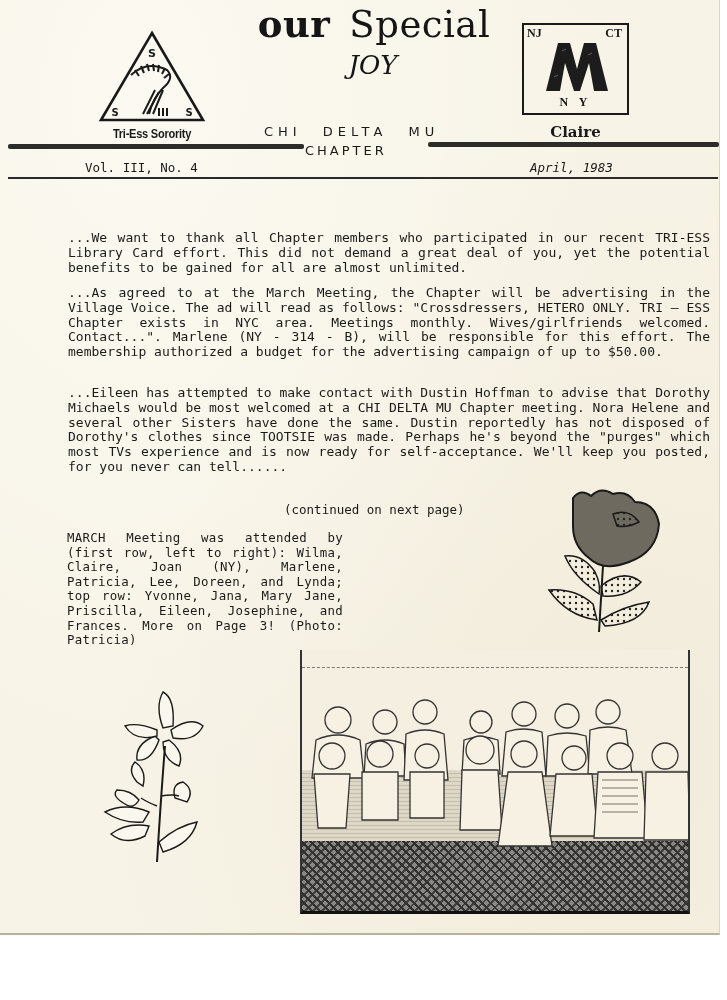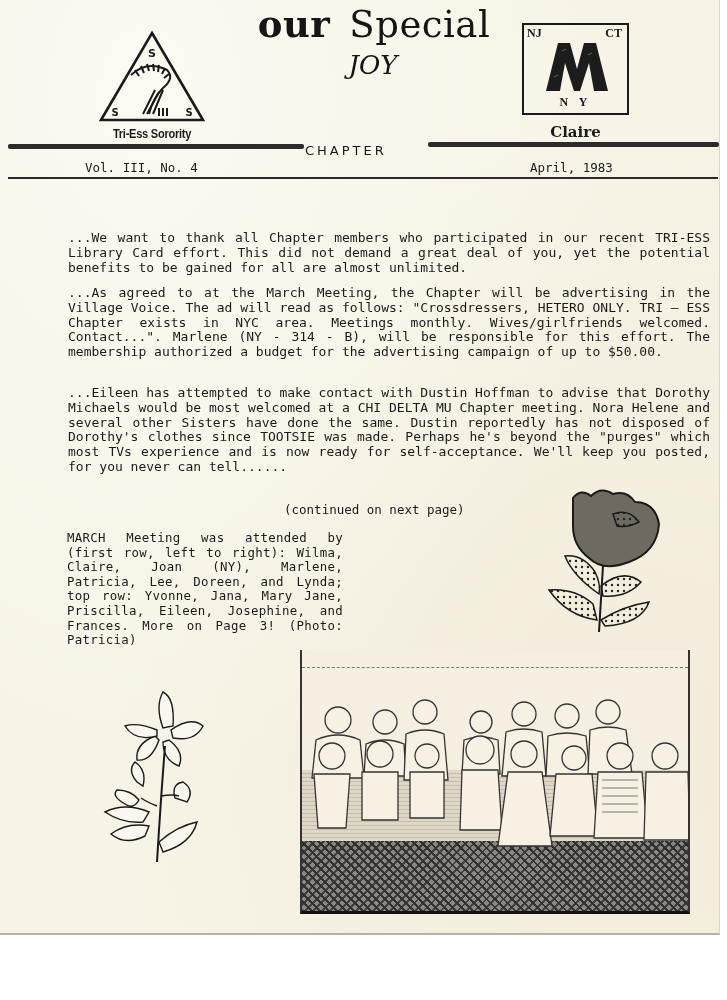--- a/index.html
+++ b/index.html
@@ -52,21 +52,21 @@
     font-family: "DejaVu Sans", sans-serif; font-size: 13px; letter-spacing: 5px; word-spacing: 12px;
   }
   .chapter-line2 {
     position: absolute; left: 305px; top: 143px;
     font-family: "DejaVu Sans", sans-serif; font-size: 13px; letter-spacing: 3px;
   }
   .rule-left  { position: absolute; left: 8px;   top: 144px; width: 296px; height: 5px; background: #1a1a1a; border-radius: 2px; opacity: 0.92; }
   .rule-right { position: absolute; left: 428px; top: 142px; width: 291px; height: 5px; background: #1a1a1a; border-radius: 2px; opacity: 0.92; }
 
   .vol { position: absolute; left: 85px; top: 160px; font-size: 12.5px; }
-  .date { position: absolute; left: 530px; top: 160px; font-size: 12.5px; }
+  .date { position: absolute; left: 530px; top: 160px; font-size: 12.5px; font-style: italic; }
   .rule-thin { position: absolute; left: 8px; top: 177px; width: 710px; height: 2px; background: #2a2a2a; }
 
   
   .section-heading {
     position: absolute; left: 68px; top: 202px; font-size: 12.5px;
     padding-bottom: 3px; border-bottom: 1.5px solid #1a1a1a; padding-right: 6px;
   }
   .para {
     position: absolute; left: 68px; width: 642px; font-size: 13px; line-height: 14.8px;
     text-align: justify; white-space: normal;
@@ -144,20 +144,21 @@
     <span class="nj">NJ</span>
     <span class="ct">CT</span>
     <svg width="66" height="52" viewBox="0 0 66 52">
       <path d="M2,50 L14,2 L26,2 L33,28 L40,2 L52,2 L64,50 L50,50 L45,22 L36,50 L30,50 L21,22 L16,50 Z" fill="#1c1c1c"></path>
       <path d="M18,10 L22,8 M44,14 L48,12 M10,36 L14,34" stroke="#555" stroke-width="1.2"></path>
     </svg>
     <span class="ny">N Y</span>
   </div>
   <div class="metro-label">Claire</div>
 
+  <div class="chapter-line1">CHI DELTA MU</div>
   <div class="rule-left"></div>
   <div class="chapter-line2">CHAPTER</div>
   <div class="rule-right"></div>
 
   <div class="vol">Vol. III, No. 4</div>
   <div class="date">April, 1983</div>
   <div class="rule-thin"></div>
 
   <p class="para p1">...We want to thank all Chapter members who participated in our recent TRI-ESS Library Card effort. This did not demand a great deal of you, yet the potential benefits to be gained for all are almost unlimited.</p>
   <p class="para p2">...As agreed to at the March Meeting, the Chapter will be advertising in the Village Voice. The ad will read as follows: "Crossdressers, HETERO ONLY. TRI — ESS Chapter exists in NYC area. Meetings monthly. Wives/girlfriends welcomed. Contact...". Marlene (NY - 314 - B), will be responsible for this effort. The membership authorized a budget for the advertising campaign of up to $50.00.</p>

